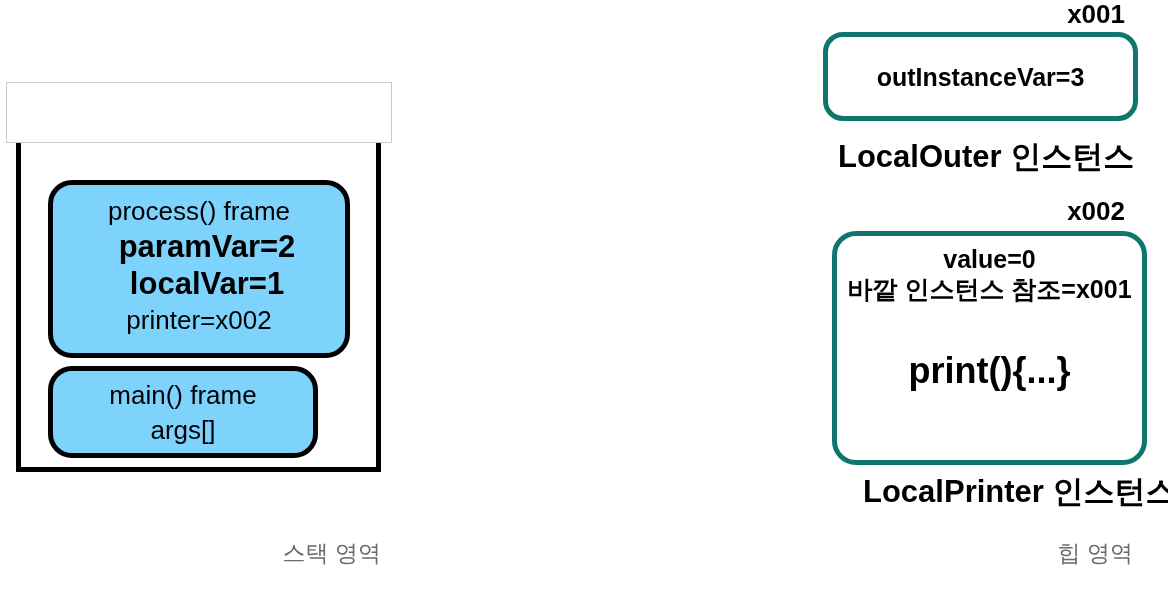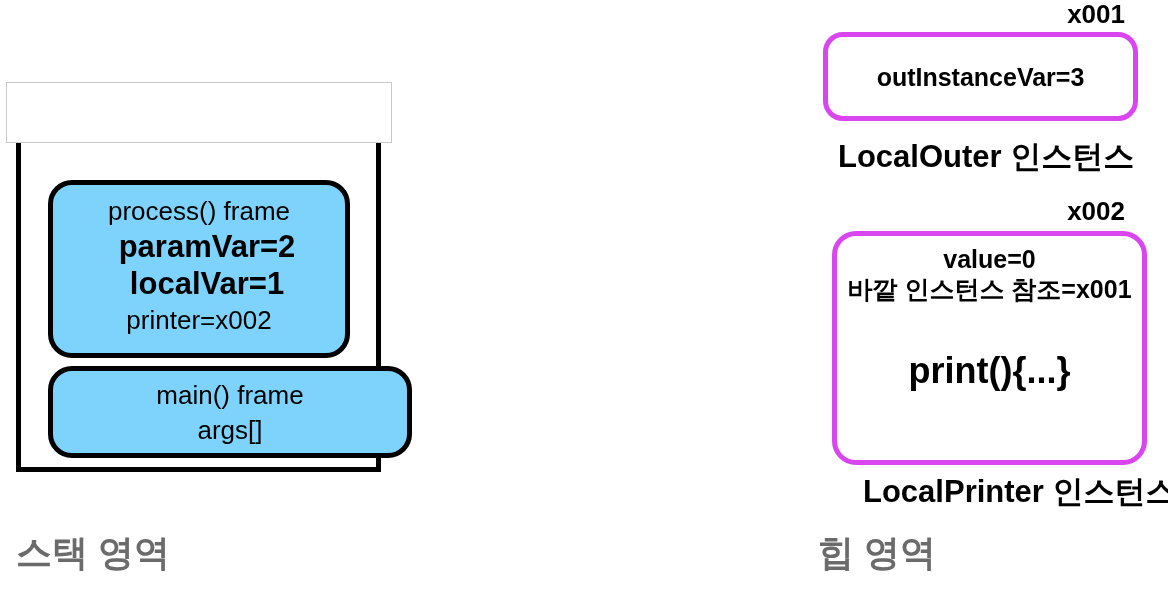--- a/index.html
+++ b/index.html
@@ -37,42 +37,42 @@
   }
   .frame {
     position: absolute;
     background: #7dd3fc;
     border: 5px solid #000;
     border-radius: 24px;
     text-align: center;
     z-index: 3;
   }
   .process-frame { left: 48px; top: 180px; width: 302px; height: 178px; padding-top: 9px; }
-  .main-frame    { left: 48px; top: 366px; width: 364px; height: 92px;  padding-top: 7px; }
+  .main-frame    { left: 48px; top: 366px; width: 270px; height: 92px;  padding-top: 7px; }
 
   .frame-title { font-size: 26px; font-weight: 400; line-height: 34px; }
   .var-large   { font-size: 31px; font-weight: 700; line-height: 37px; margin-left: 16px; }
   .var-small   { font-size: 26px; font-weight: 400; line-height: 36px; }
 
   
   .addr {
     position: absolute;
     font-size: 26px;
     font-weight: 700;
     text-align: right;
     line-height: 28px;
     z-index: 3;
   }
   .addr1 { left: 823px; top: 0px;   width: 302px; }
   .addr2 { left: 832px; top: 197px; width: 293px; }
 
   .heap-box {
     position: absolute;
     background: #ffffff;
-    border: 5px solid #d946ef;
+    border: 5px solid #0f766e;
     text-align: center;
     z-index: 3;
   }
   .outer-box {
     left: 823px; top: 32px;
     width: 315px; height: 89px;
     border-radius: 20px;
     display: flex; align-items: center; justify-content: center;
   }
   .printer-box {
@@ -92,24 +92,24 @@
     text-align: left;
     white-space: nowrap;
     z-index: 3;
   }
   .caption1 { left: 838px; top: 139px; width: 315px; }
   .caption2 { left: 830px; top: 474px; width: 315px; margin-left: 33px; }
 
   
   .area-label {
     position: absolute;
-    font-size: 36px;
-    font-weight: 700;
+    font-size: 23px;
+    font-weight: 400;
     color: #6b6b6b;
-    text-align: left;
+    text-align: right;
     line-height: 32px;
     white-space: nowrap;
     z-index: 3;
   }
   .stack-area-label { left: 16px;  top: 537px; width: 365px; }
   .heap-area-label  { left: 818px; top: 537px; width: 315px; }
 </style>
 </head>
 <body>
 

